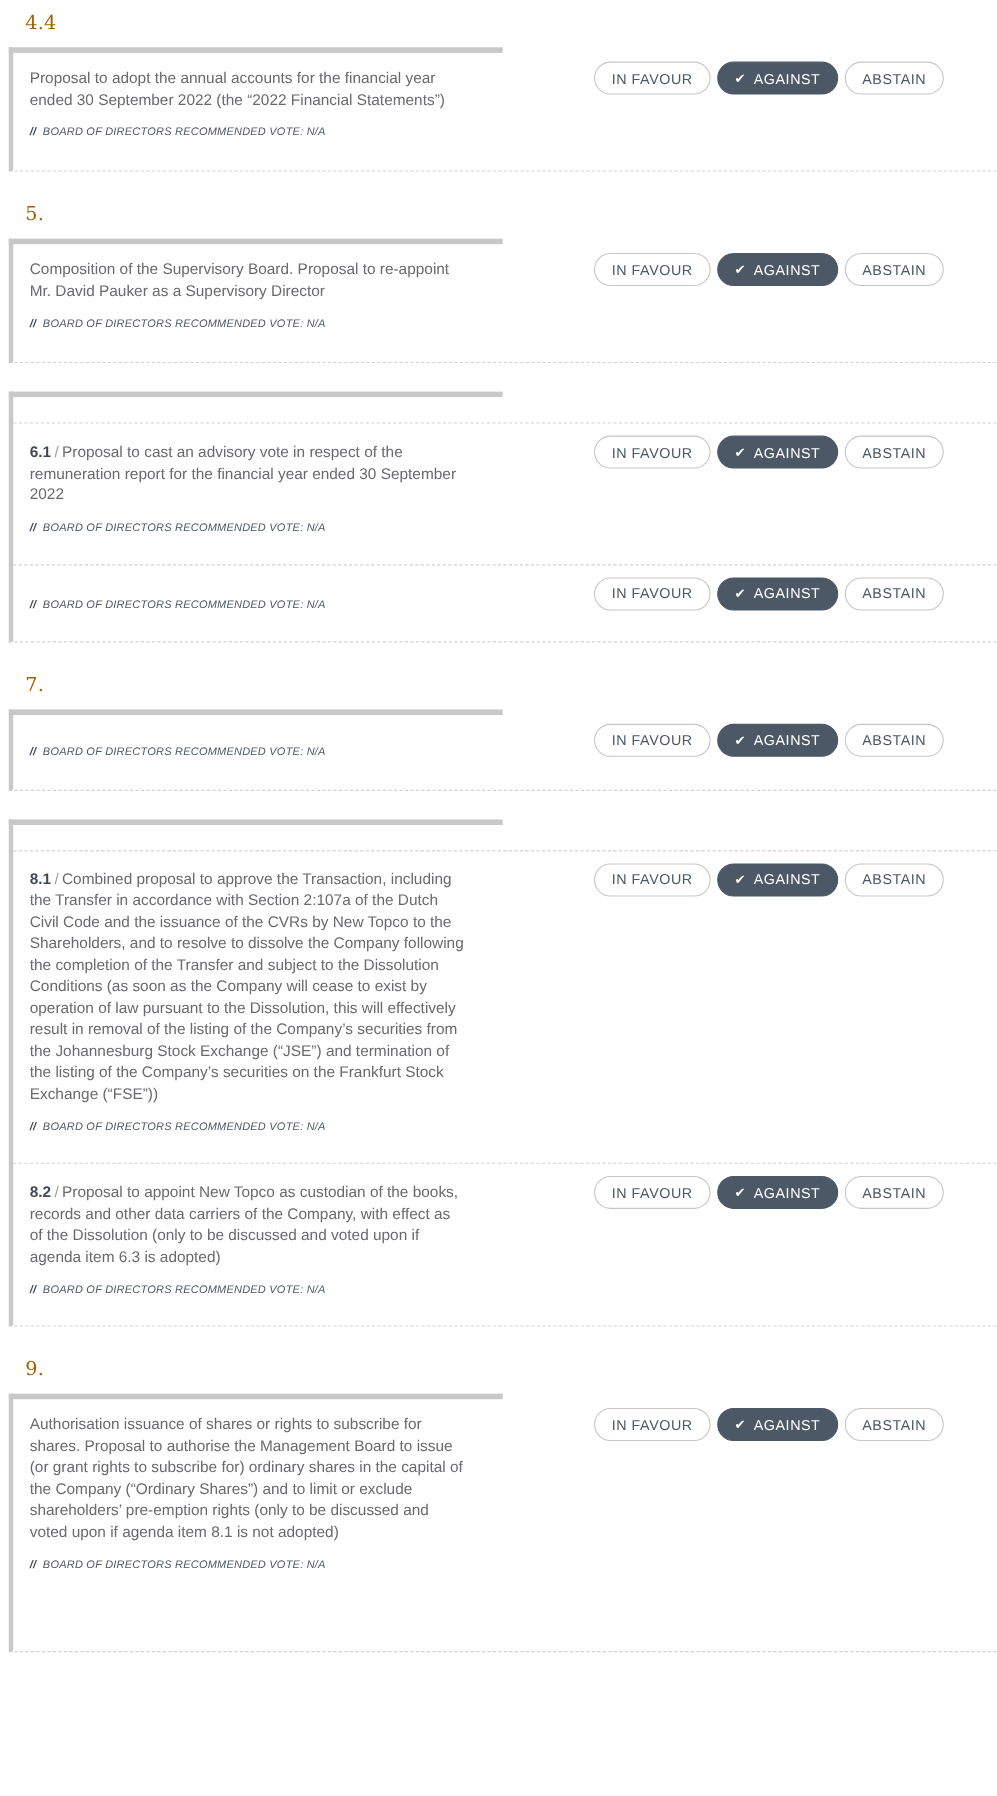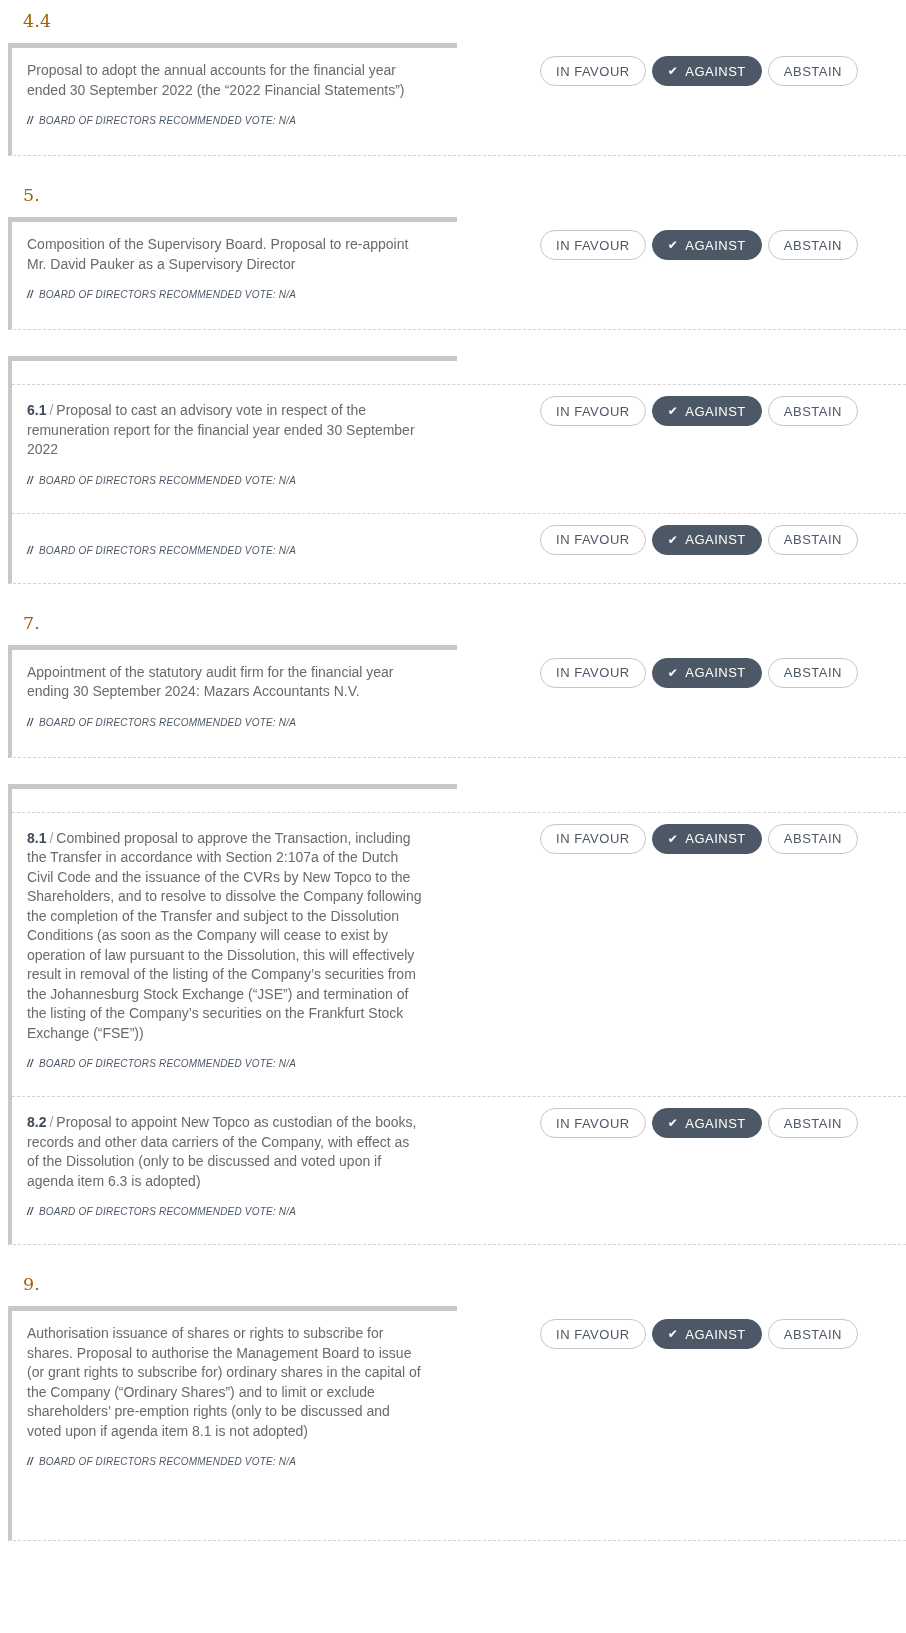--- a/index.html
+++ b/index.html
@@ -167,23 +167,20 @@
     </div>
   </section>
 
   <section class="section">
     <h2 class="heading">7.</h2>
     <div class="card">
       <div class="topbar"></div>
       <div class="items">
   <div class="item">
     <div class="item-text">
-      <p class="prop">
-        <span class="txt">Appointment of the statutory audit firm for the financial year ending 30 September 2024: Mazars Accountants N.V.</span>
-      </p>
       <p class="rec">
         <b class="rec-prefix">//</b><span class="rec-text">BOARD OF DIRECTORS RECOMMENDED VOTE: N/A</span>
       </p>
     </div>
     <div class="votes">
                 <button class="pill">
                   <span class="pill-label">IN FAVOUR</span>
                 </button>
                 <button class="pill selected">
                   <span class="check">✔</span>

